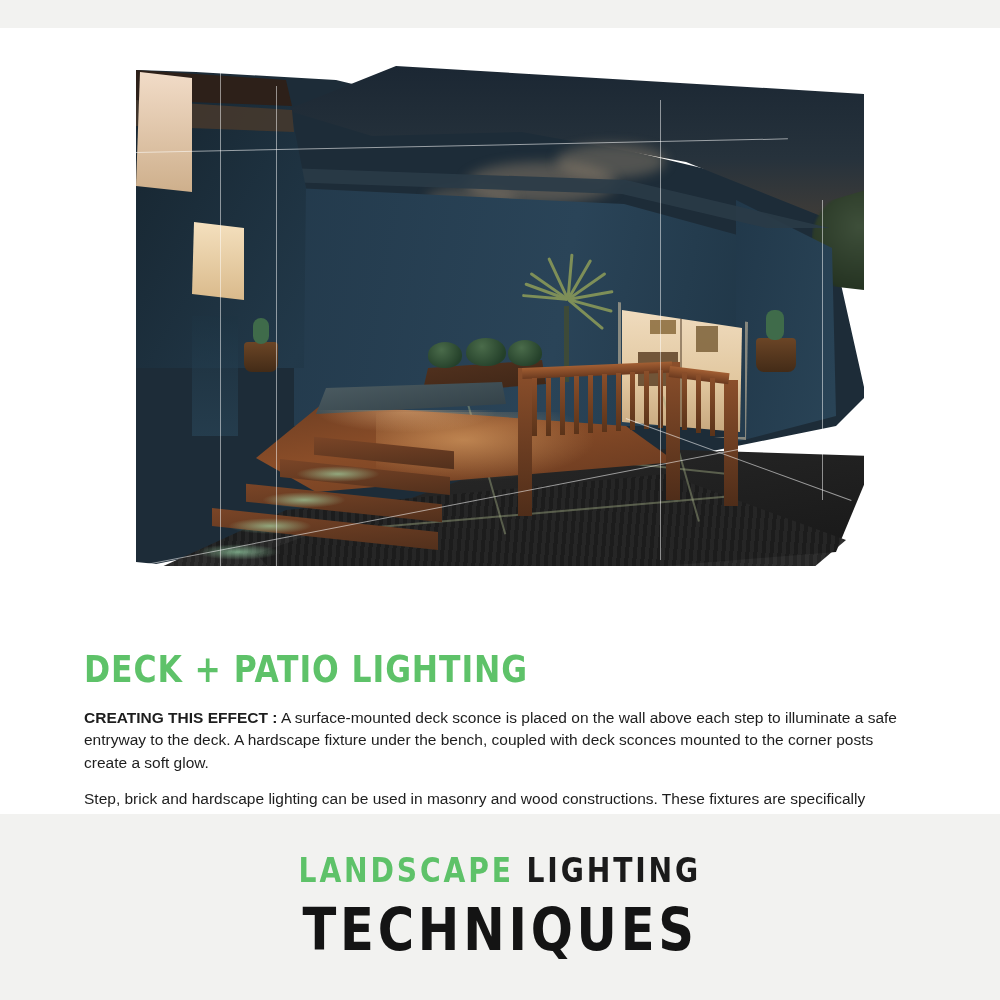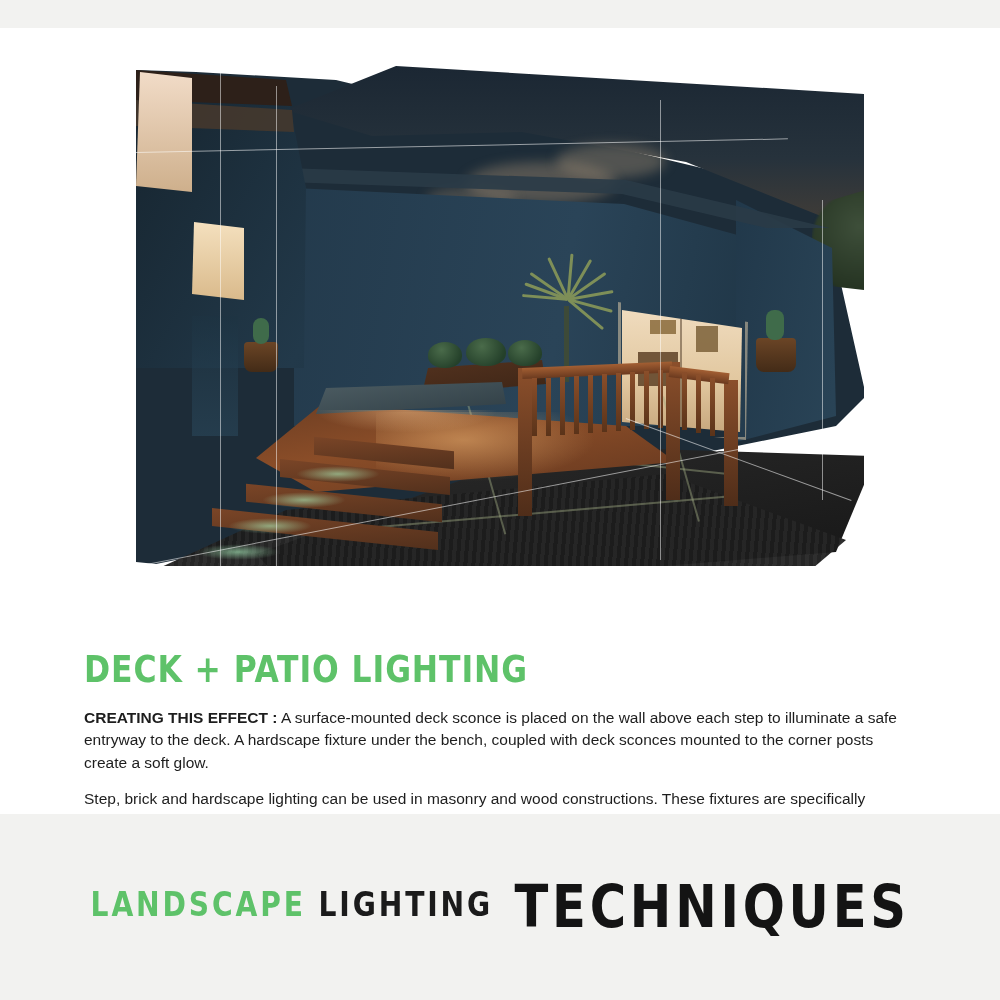--- a/index.html
+++ b/index.html
@@ -278,21 +278,21 @@
     color:#1d1d1d;
     margin-bottom:14px;
     max-width:834px;
   }
   .para strong { font-weight:bold; }
 
   
   .footer {
     position:absolute; left:0; top:814px; width:1000px; height:186px;
     background:#f2f2f0;
-    display:flex; 
+    display:flex; flex-direction:column;
     align-items:center; justify-content:center;
   }
   .f-line1 {
     font-family:"DejaVu Sans Condensed","Liberation Sans Narrow","Liberation Sans", sans-serif;
     font-weight:bold;
     font-size:33px;
     letter-spacing:3px;
     transform:scaleX(.95);
     margin-bottom:6px;
   }

